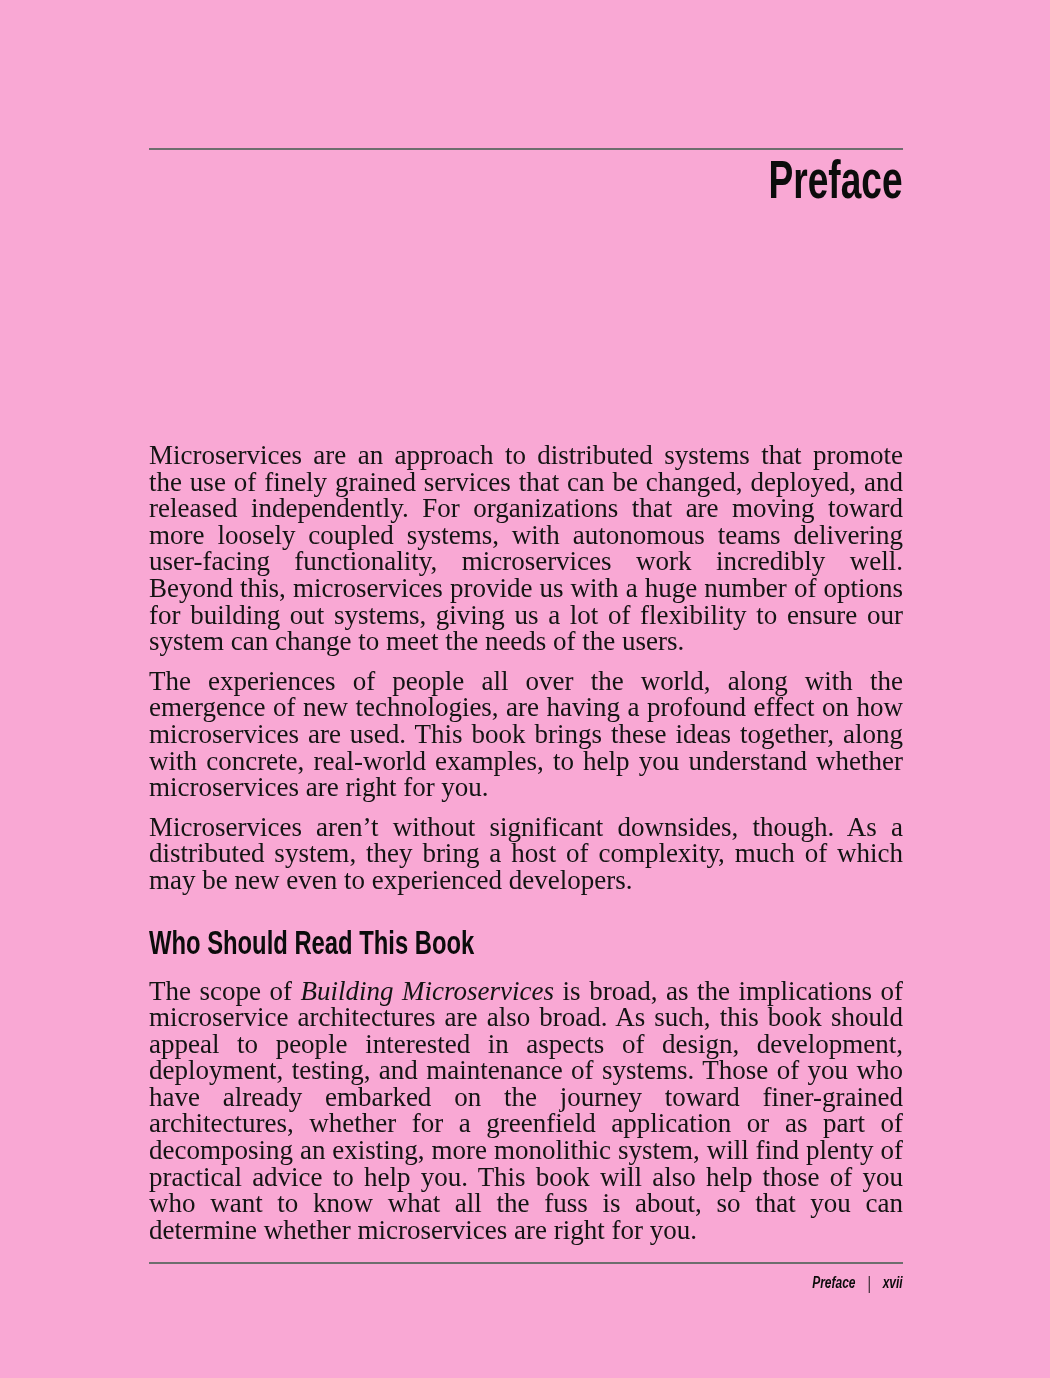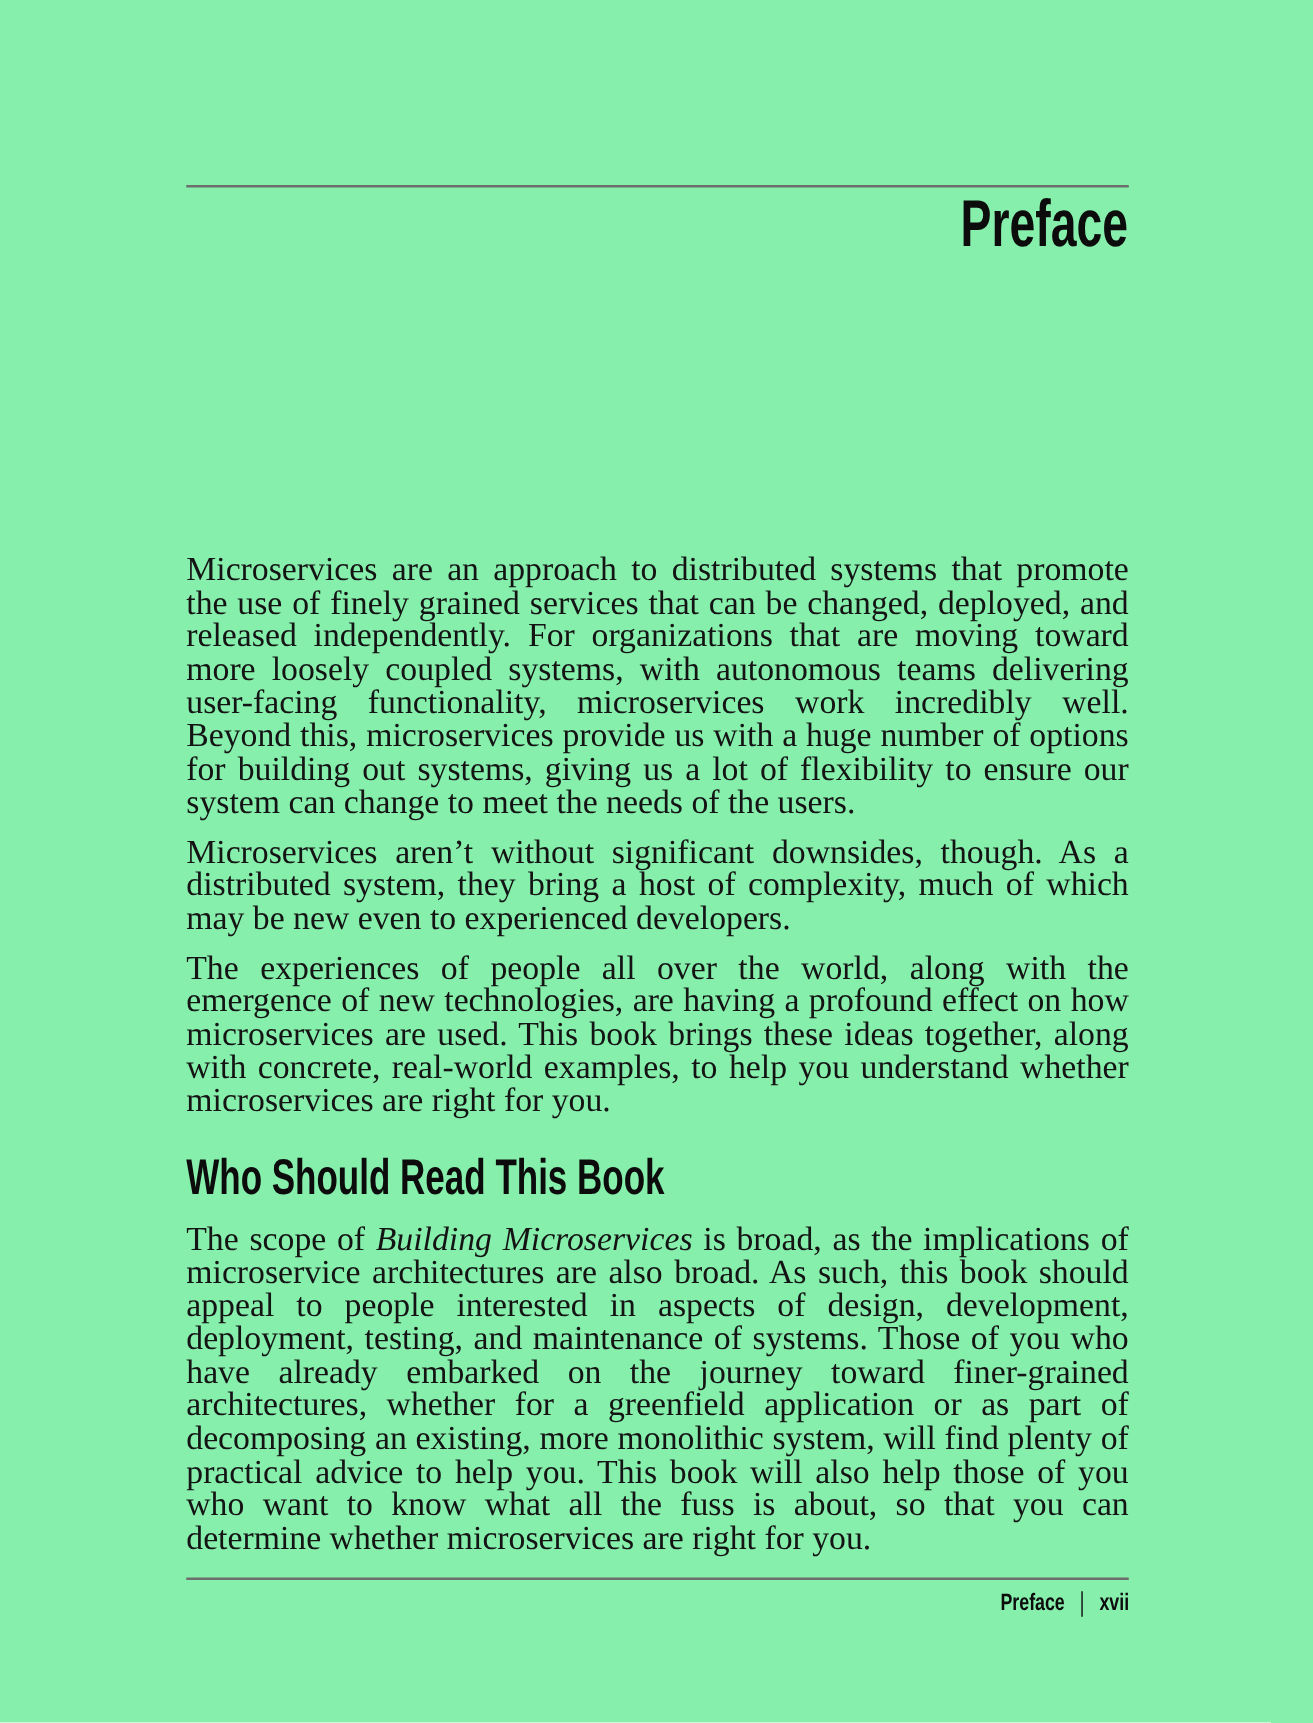--- a/index.html
+++ b/index.html
@@ -4,21 +4,21 @@
 <style>
   html, body {
     margin: 0;
     padding: 0;
     background: #ffffff;
   }
   .page {
     position: relative;
     width: 1050px;
     height: 1378px;
-    background: #86efac;
+    background: #f9a8d4;
     overflow: hidden;
     font-family: "Liberation Serif", serif;
     color: #141414;
   }
   .rule {
     position: absolute;
     left: 149px;
     width: 754px;
     height: 2px;
     background: #6e6e6e;
@@ -65,38 +65,39 @@
     text-justify: inter-word;
     color: #141414;
   }
   .body-para:last-child { margin-bottom: 0; }
   .book-title-italic { font-style: italic; }
 
   .section-heading {
     margin: 27px 0 15px 0;
     font-family: "Liberation Sans", sans-serif;
     font-weight: bold;
-    font-size: 40px;
+    font-size: 34px;
     line-height: 42px;
     color: #0c0c0c;
     white-space: nowrap;
   }
 
   .page-footer-text {
     position: absolute;
     left: 149px;
     top: 1272px;
     width: 754px;
     text-align: right;
     font-family: "Liberation Sans", sans-serif;
     font-weight: bold;
-    font-size: 19px;
+    font-size: 16px;
     line-height: 22px;
     color: #0c0c0c;
     white-space: nowrap;
+    font-style: italic;
   }
   .footer-inner {
     display: inline-block;
     transform: scaleX(0.75);
     transform-origin: 100% 50%;
   }
   .footer-sep {
     display: inline-block;
     margin: 0 16px;
     font-weight: normal;
@@ -109,23 +110,23 @@
 <div class="page">
 
   <div class="rule top-rule"></div>
 
   <h1 class="chapter-title"><span class="condensed-r">Preface</span></h1>
 
   <main class="content">
 
     <p class="body-para">Microservices are an approach to distributed systems that promote the use of finely grained services that can be changed, deployed, and released independently. For organizations that are moving toward more loosely coupled systems, with autonomous teams delivering user-facing functionality, microservices work incredibly well. Beyond this, microservices provide us with a huge number of options for building out systems, giving us a lot of flexibility to ensure our system can change to meet the needs of the users.</p>
 
+    <p class="body-para">The experiences of people all over the world, along with the emergence of new technologies, are having a profound effect on how microservices are used. This book brings these ideas together, along with concrete, real-world examples, to help you understand whether microservices are right for you.</p>
+
     <p class="body-para">Microservices aren’t without significant downsides, though. As a distributed system, they bring a host of complexity, much of which may be new even to experienced developers.</p>
-
-    <p class="body-para">The experiences of people all over the world, along with the emergence of new technologies, are having a profound effect on how microservices are used. This book brings these ideas together, along with concrete, real-world examples, to help you understand whether microservices are right for you.</p>
 
     <h2 class="section-heading"><span class="condensed-l">Who Should Read This Book</span></h2>
 
     <p class="body-para"><span>The scope of </span><em class="book-title-italic">Building Microservices</em><span> is broad, as the implications of microservice architectures are also broad. As such, this book should appeal to people interested in aspects of design, development, deployment, testing, and maintenance of systems. Those of you who have already embarked on the journey toward finer-grained architectures, whether for a greenfield application or as part of decomposing an existing, more monolithic system, will find plenty of practical advice to help you. This book will also help those of you who want to know what all the fuss is about, so that you can determine whether microservices are right for you.</span></p>
 
   </main>
 
   <div class="rule footer-rule"></div>
 
   <div class="page-footer-text">

